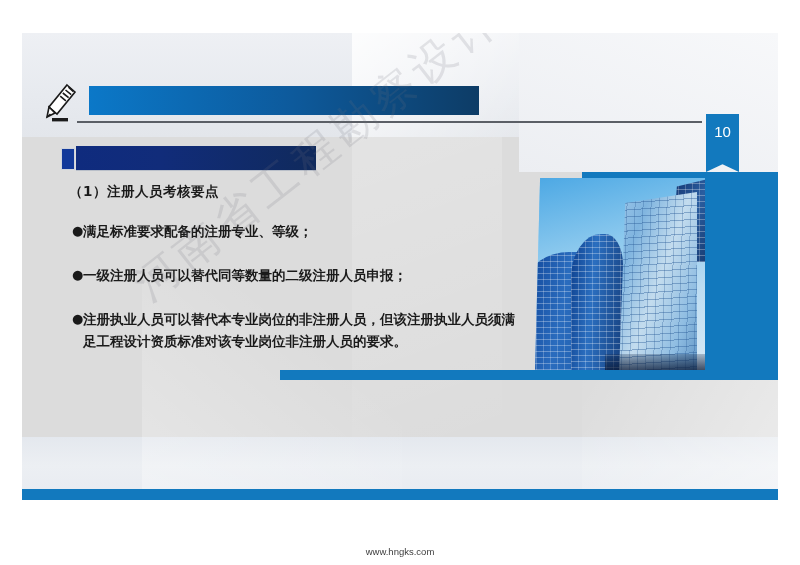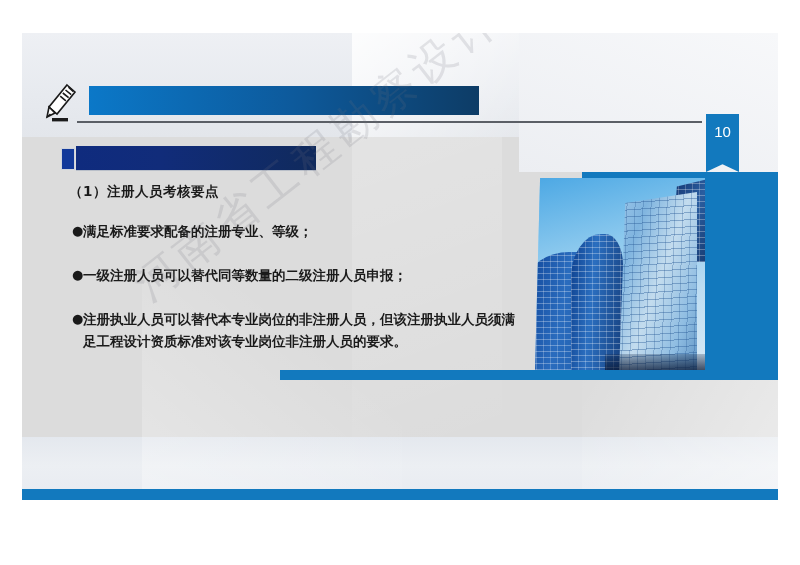--- a/index.html
+++ b/index.html
@@ -403,14 +403,15 @@
       </div>
     </div>
 
     <div class="watermark">河南省工程勘察设计行业协会</div>
 
     <div class="bottom-bar"></div>
     <div class="bottom-white"></div>
 
   </div>
 
+  <div class="footer">www.hngks.com</div>
 
 </div>
 
 </body></html>

